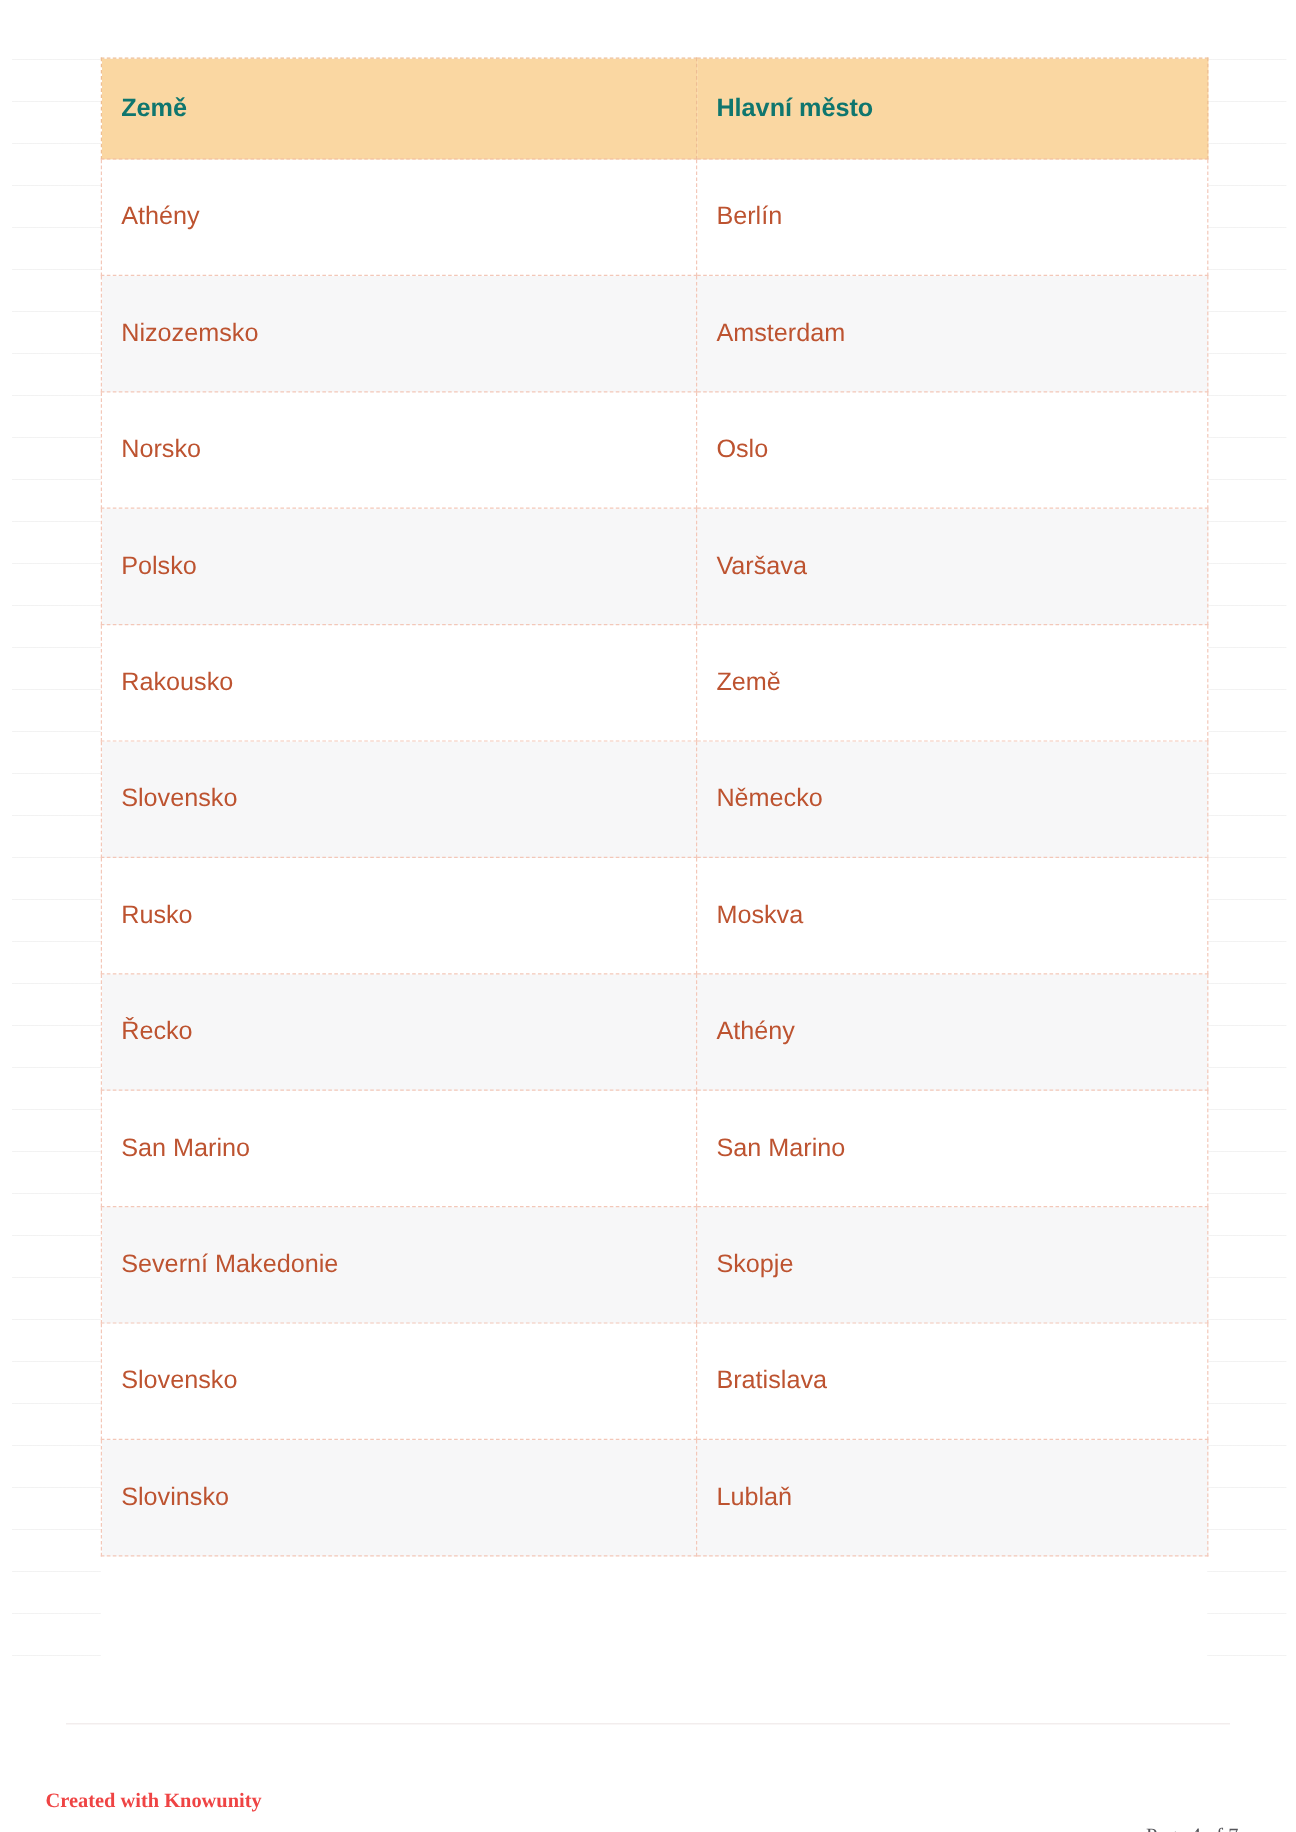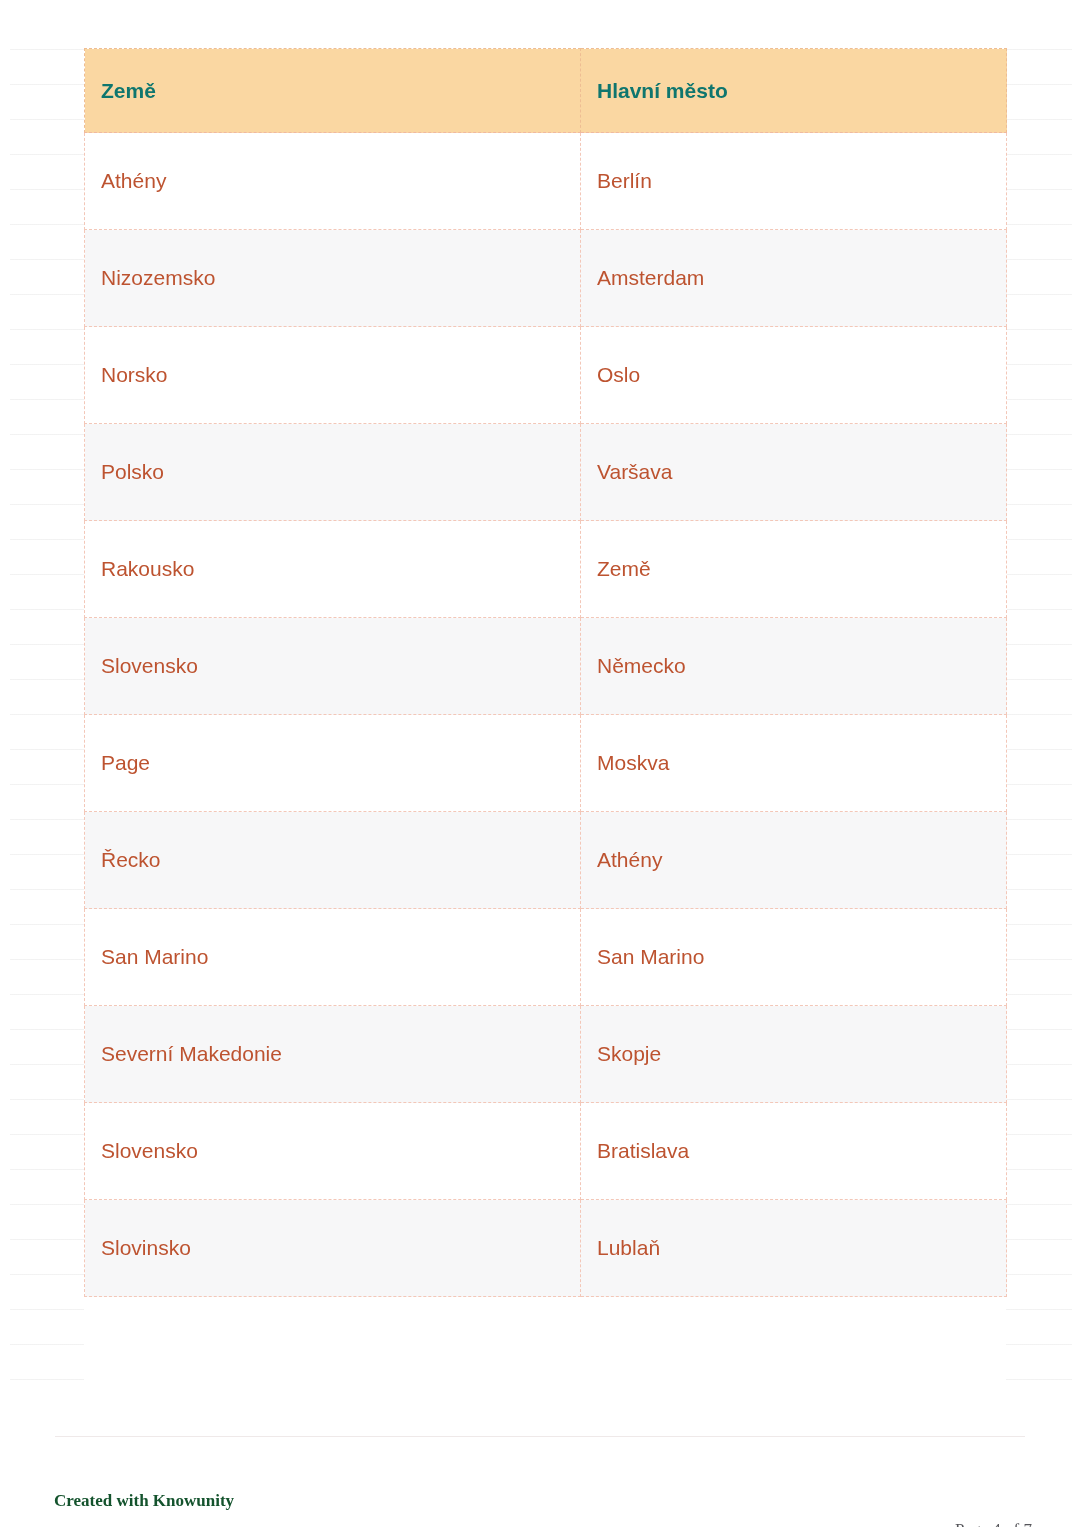--- a/index.html
+++ b/index.html
@@ -65,25 +65,25 @@
 
   .page-separator {
     position: absolute;
     left: 55px; top: 1436px;
     width: 970px; height: 1px;
     background: #efe9e9;
   }
 
   .footer-left {
     position: absolute;
-    left: 54px; top: 1491px;
+    left: 38px; top: 1491px;
     font-family: "Liberation Serif", "DejaVu Serif", serif;
     font-weight: 700;
     font-size: 17px;
-    color: #14532d;
+    color: #ef4444;
   }
   .footer-right {
     position: absolute;
     right: 48px; top: 1493px;
     font-family: "Liberation Serif", "DejaVu Serif", serif;
     font-weight: 400;
     font-size: 17px;
     color: #55555a;
     margin-top: 27px;
   }
@@ -126,21 +126,21 @@
       </tr>
       <tr>
         <td>Rakousko</td>
         <td>Země</td>
       </tr>
       <tr>
         <td>Slovensko</td>
         <td>Německo</td>
       </tr>
       <tr>
-        <td>Page</td>
+        <td>Rusko</td>
         <td>Moskva</td>
       </tr>
       <tr>
         <td>Řecko</td>
         <td>Athény</td>
       </tr>
       <tr>
         <td>San Marino</td>
         <td>San Marino</td>
       </tr>

